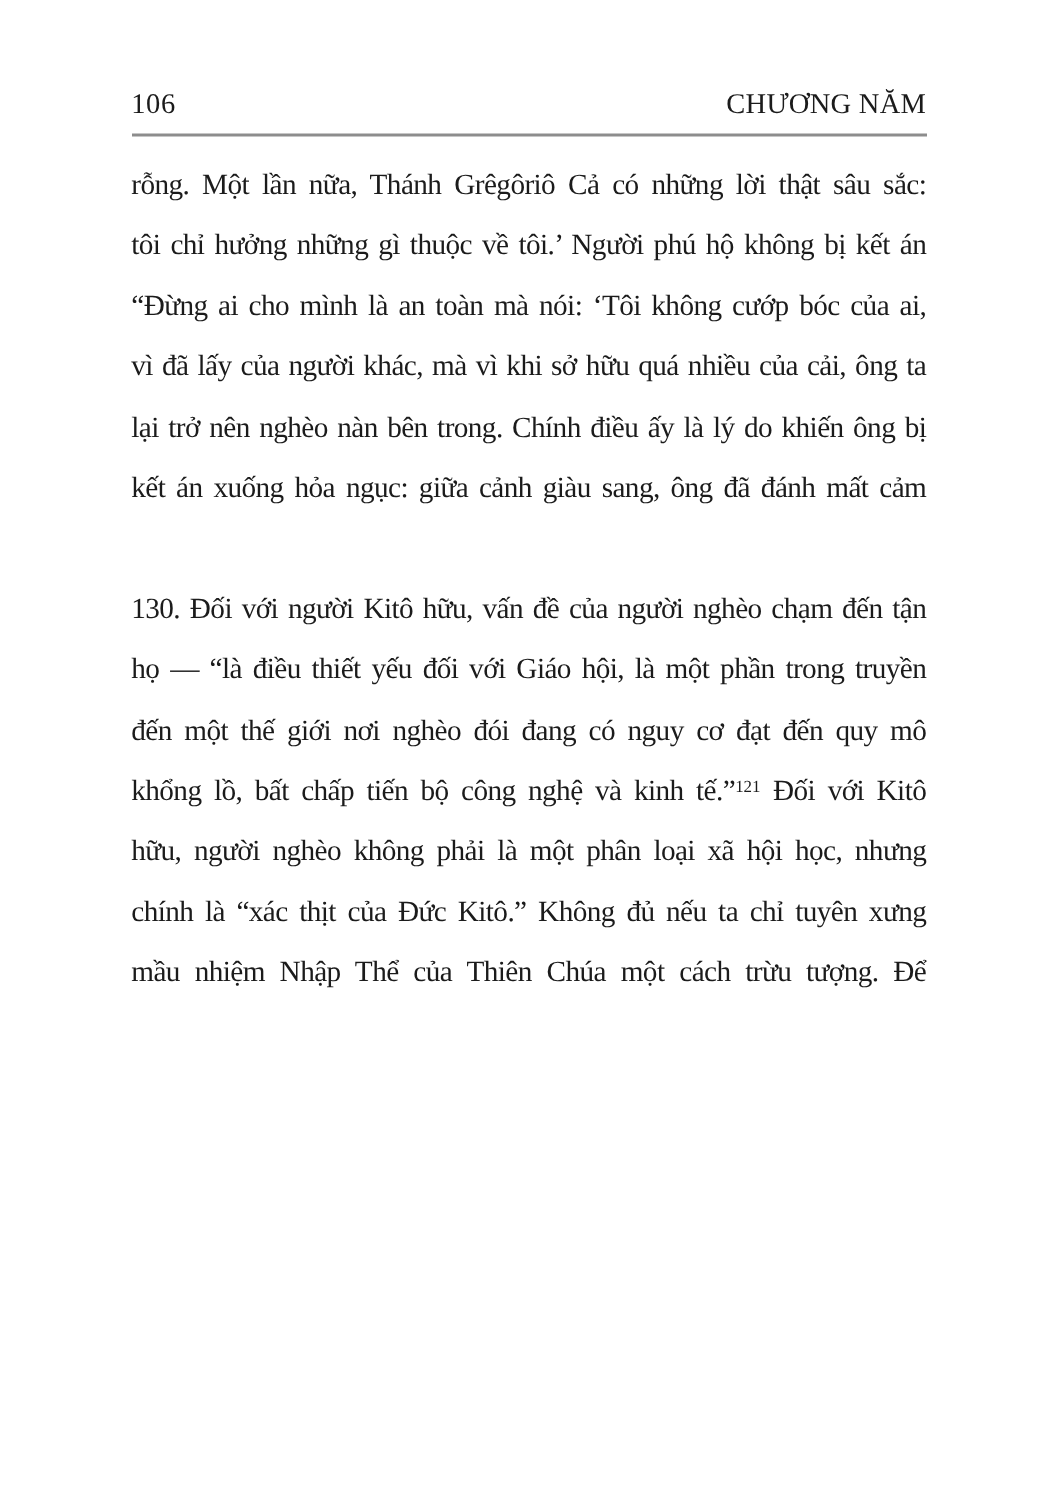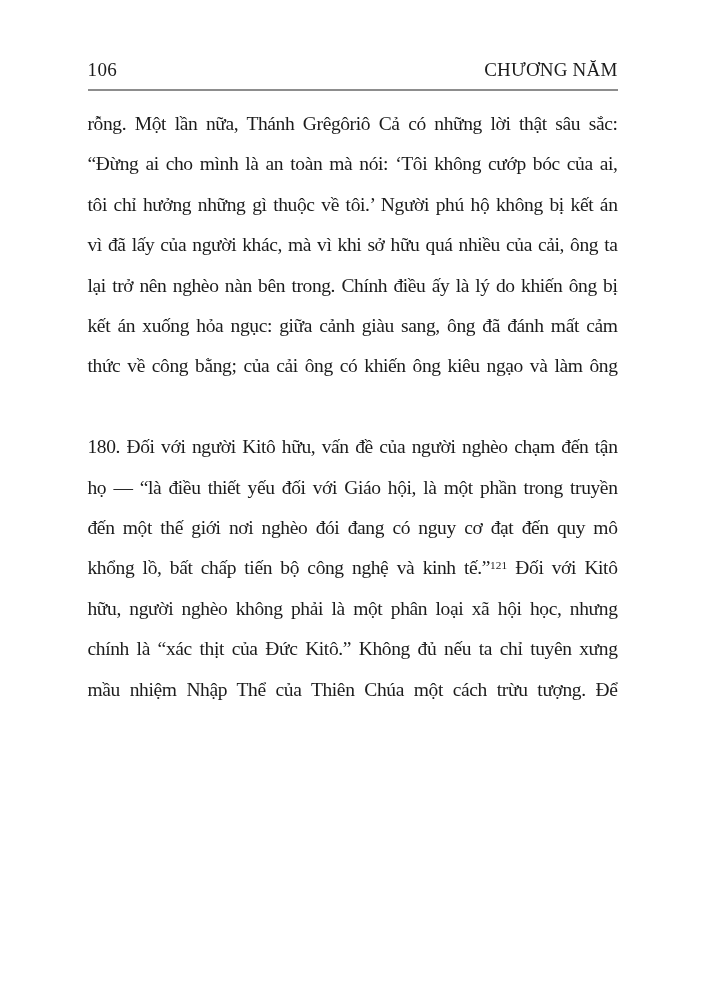--- a/index.html
+++ b/index.html
@@ -76,29 +76,28 @@
 <div class="page">
   <div class="inner">
     <div class="running-head">
       <span class="folio">106</span>
       <span class="chapter">CHƯƠNG NĂM</span>
     </div>
     <div class="head-rule"></div>
     <main class="body-text">
         <div class="paragraph">
           <div class="line"><span>rỗng. Một lần nữa, Thánh Grêgôriô Cả có những lời thật sâu sắc:</span></div>
+          <div class="line"><span>tôi chỉ hưởng những gì thuộc về tôi.’ Người phú hộ không bị kết án</span></div>
           <div class="line"><span>“Đừng ai cho mình là an toàn mà nói: ‘Tôi không cướp bóc của ai,</span></div>
-          <div class="line"><span>tôi chỉ hưởng những gì thuộc về tôi.’ Người phú hộ không bị kết án</span></div>
           <div class="line"><span>vì đã lấy của người khác, mà vì khi sở hữu quá nhiều của cải, ông ta</span></div>
           <div class="line"><span>lại trở nên nghèo nàn bên trong. Chính điều ấy là lý do khiến ông bị</span></div>
           <div class="line"><span>kết án xuống hỏa ngục: giữa cảnh giàu sang, ông đã đánh mất cảm</span></div>
-          <div class="line"><span>thức về công bằng; của cải ông có khiến ông kiêu ngạo và làm ông</span></div>
         </div>
         <div class="paragraph">
-          <div class="line"><span>180. Đối với người Kitô hữu, vấn đề của người nghèo chạm đến tận</span></div>
+          <div class="line"><span>130. Đối với người Kitô hữu, vấn đề của người nghèo chạm đến tận</span></div>
           <div class="line"><span>họ — “là điều thiết yếu đối với Giáo hội, là một phần trong truyền</span></div>
           <div class="line"><span>đến một thế giới nơi nghèo đói đang có nguy cơ đạt đến quy mô</span></div>
           <div class="line"><span>khổng lồ, bất chấp tiến bộ công nghệ và kinh tế.”</span><sup class="footnote-ref">121</sup><span> Đối với Kitô</span></div>
           <div class="line"><span>hữu, người nghèo không phải là một phân loại xã hội học, nhưng</span></div>
           <div class="line"><span>chính là “xác thịt của Đức Kitô.” Không đủ nếu ta chỉ tuyên xưng</span></div>
           <div class="line"><span>mầu nhiệm Nhập Thể của Thiên Chúa một cách trừu tượng. Để</span></div>
         </div>
       </main>
   </div>
 </div>

